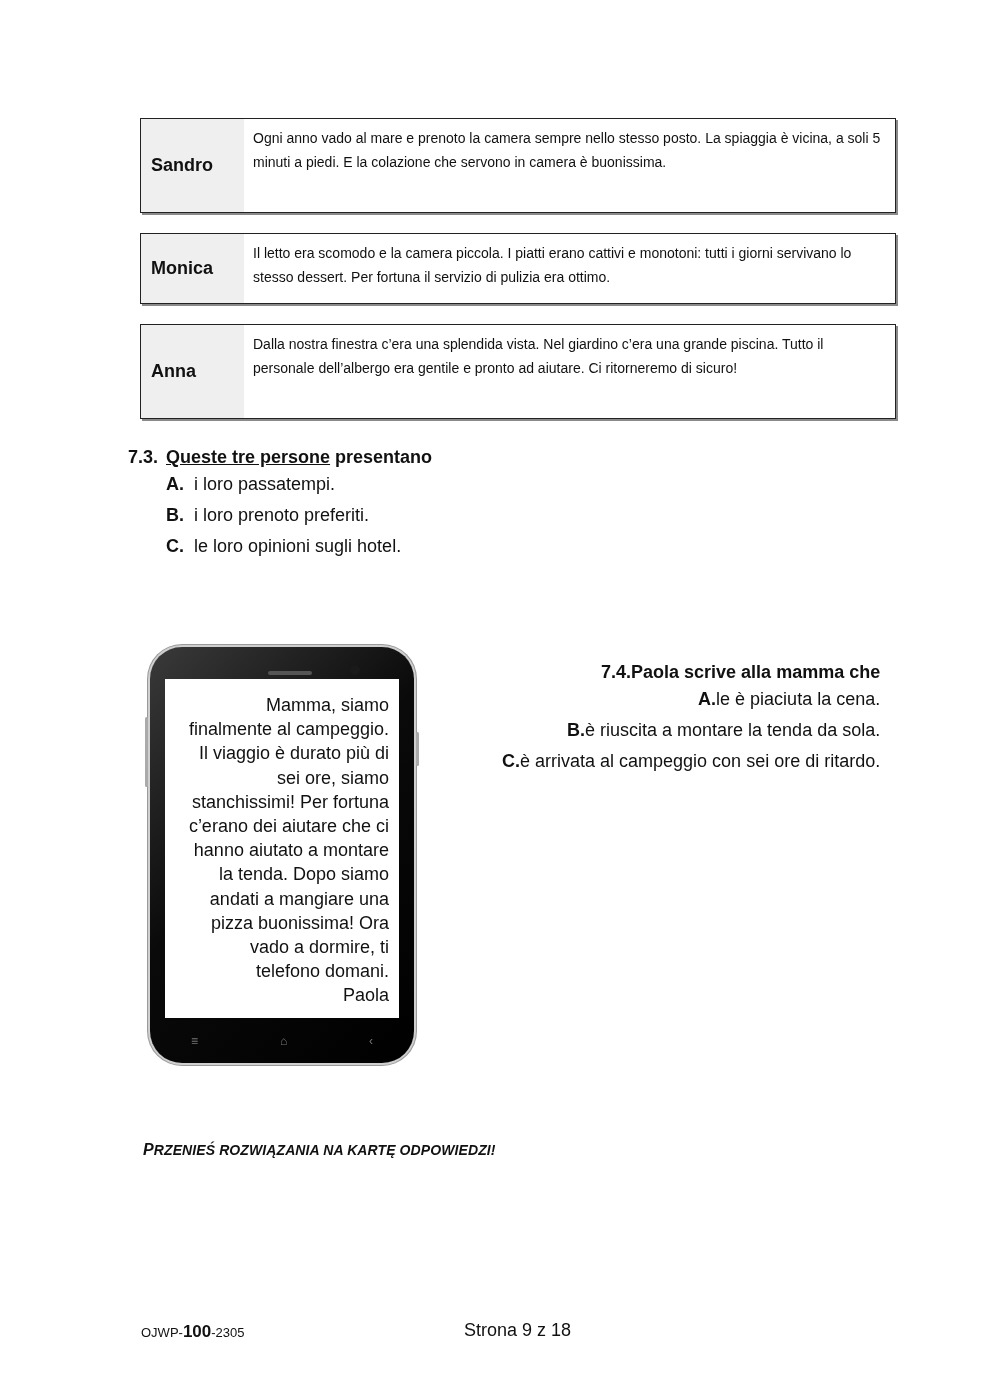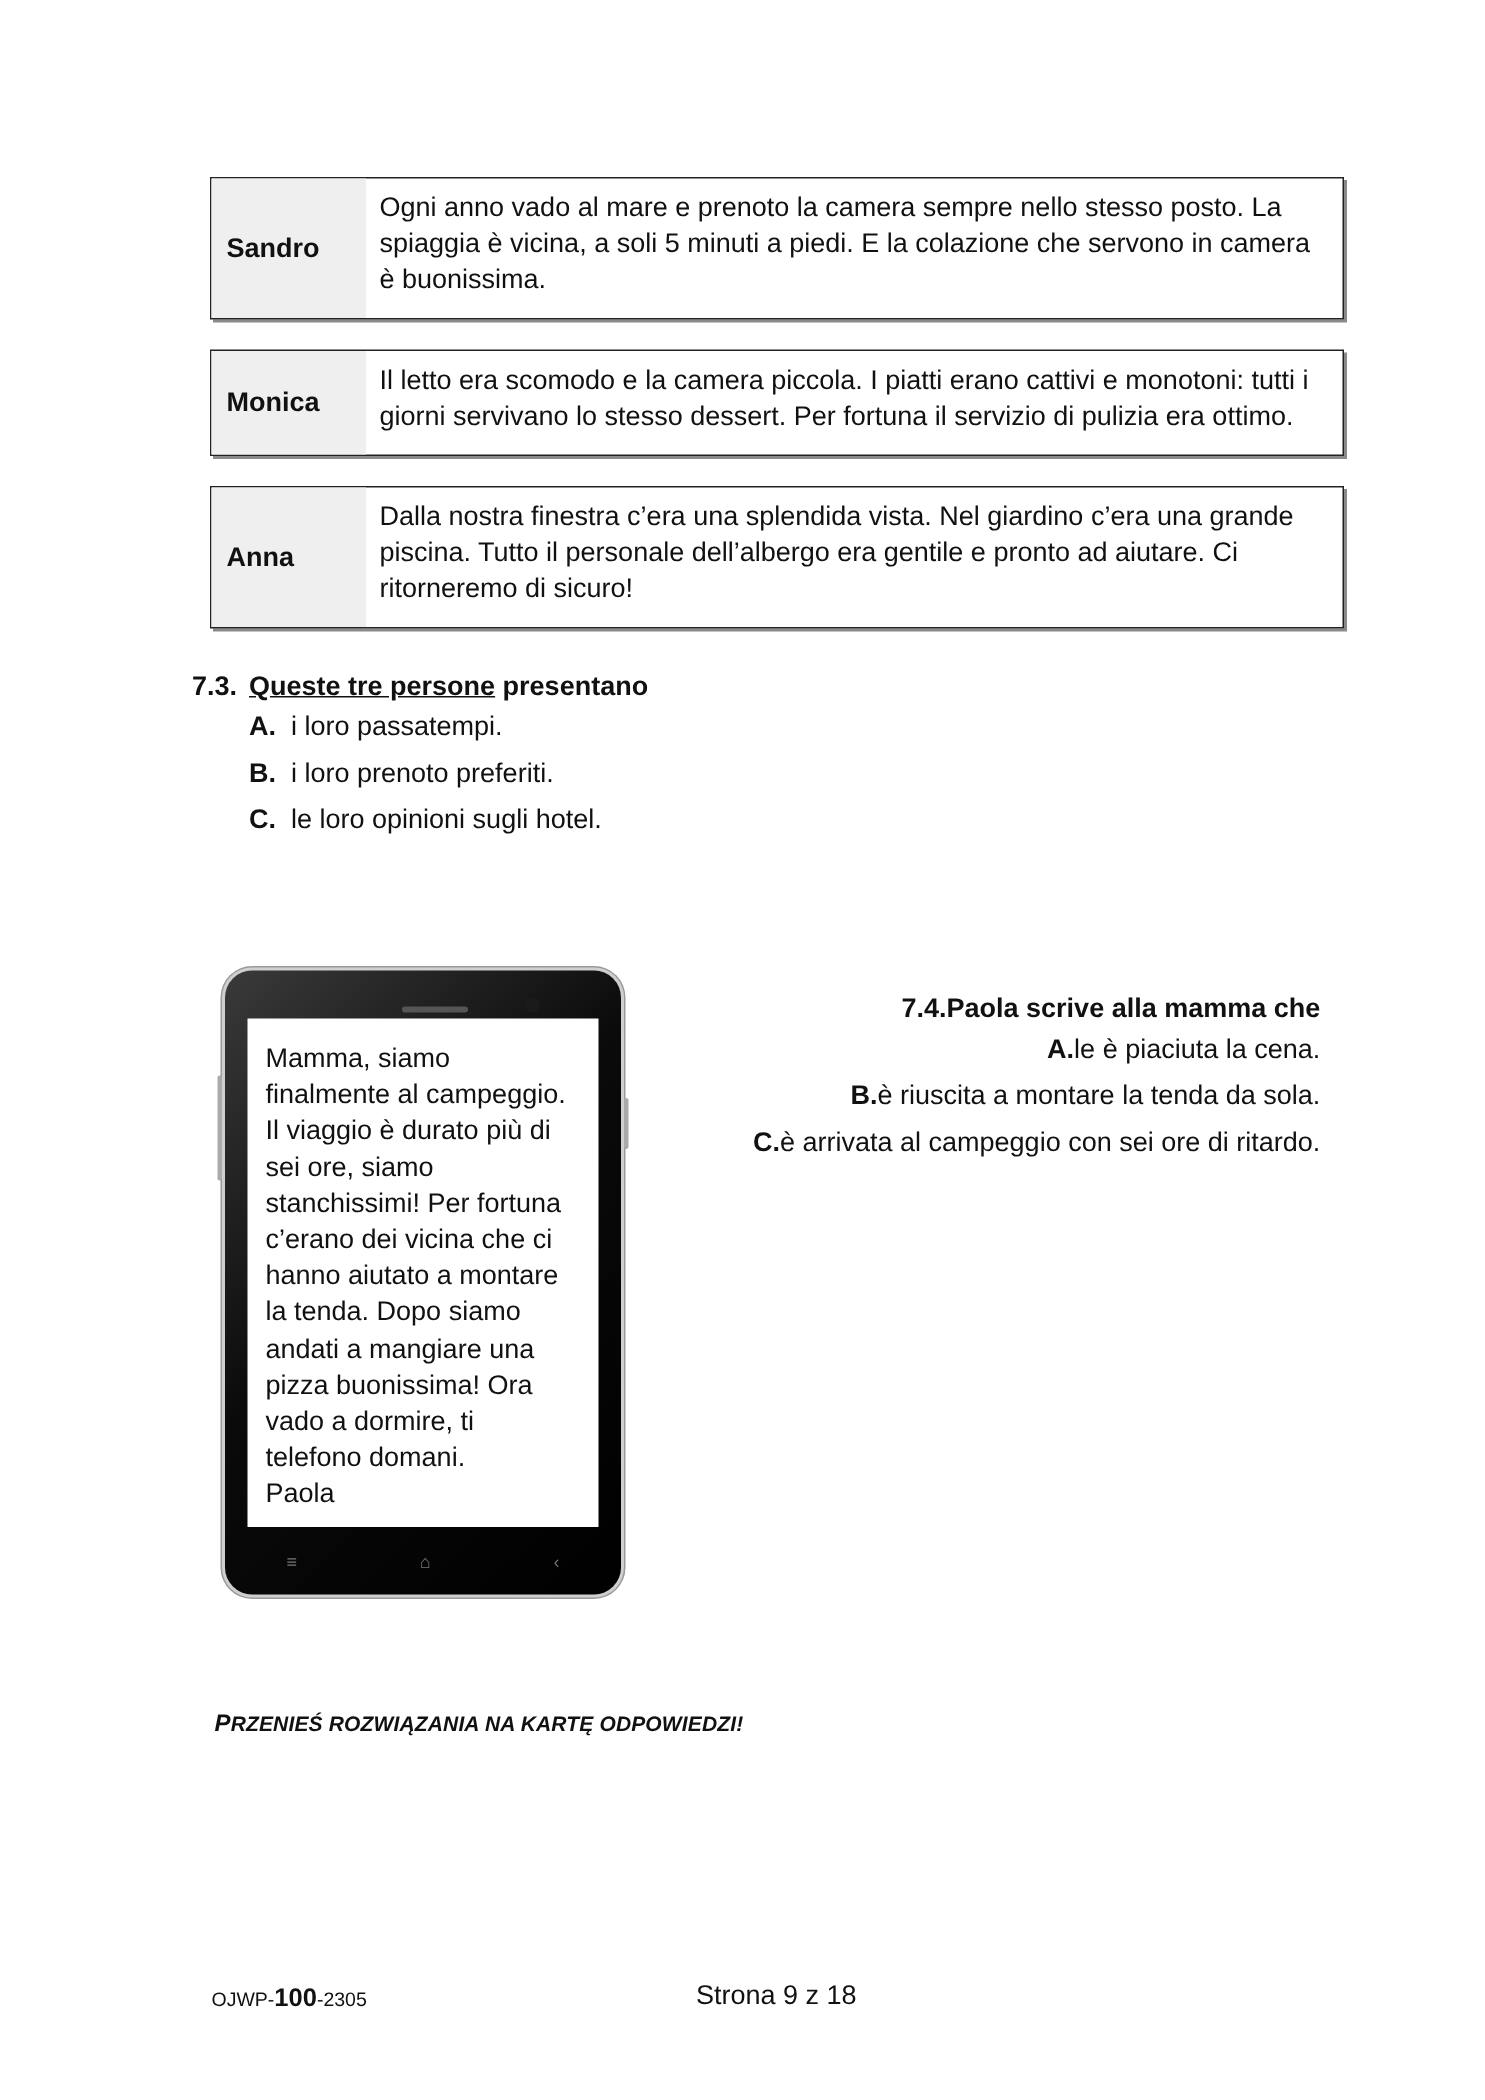--- a/index.html
+++ b/index.html
@@ -12,39 +12,40 @@
       border: 1px solid #222; background: #fff;
       box-shadow: 2px 2px 0 #8a8a8a;
       display: flex;
     }
     .opinion-box .name-cell {
       width: 103px; flex: none; background: #efefef;
       display: flex; align-items: center; padding-left: 10px; box-sizing: border-box;
       font-weight: bold; font-size: 18px;
     }
     .opinion-box .text-cell {
-      flex: 1; padding: 7px 8px 8px 9px; font-size: 18px; line-height: 24px;
+      flex: 1; padding: 7px 8px 8px 9px; font-size: 14px; line-height: 24px;
     }
     #box-sandro { top: 118px; height: 93px; }
     #box-monica { top: 233px; height: 69px; }
     #box-anna   { top: 324px; height: 93px; }
 
     .question { position: absolute; font-size: 18px; }
     .question .q-head { font-weight: bold; height: 24px; line-height: 24px; }
     .question .q-num { display: inline-block; width: 38px; }
     .question .q-underline { text-decoration: underline; }
     .question .opt { margin-left: 38px; height: 31px; line-height: 31px; }
     .question .opt-letter { font-weight: bold; display: inline-block; width: 28px; }
     #q73 { left: 128px; top: 445px; }
     #q74 { left: 454px; top: 660px; text-align: right; }
 
     .phone {
       position: absolute; left: 150px; top: 647px; width: 264px; height: 416px;
-      border-radius: 18px; background: linear-gradient(135deg,#3a3a3a 0%,#0a0a0a 45%,#000 100%);
+      border-radius: 32px; background: linear-gradient(135deg,#3a3a3a 0%,#0a0a0a 45%,#000 100%);
       box-shadow: 0 0 0 2px #cfcfcf, 0 0 0 3px #9a9a9a;
+      text-align: right;
     }
     .phone .speaker {
       position: absolute; left: 118px; top: 24px; width: 44px; height: 4px;
       border-radius: 3px; background: #555;
     }
     .phone .camera {
       position: absolute; left: 200px; top: 18px; width: 10px; height: 10px;
       border-radius: 50%; background: #1a1a1a;
     }
     .phone .side-btn-left {
@@ -107,21 +108,21 @@
   <div class="side-btn-left"></div>
   <div class="side-btn-right"></div>
   <div class="speaker"></div>
   <div class="camera"></div>
   <div class="screen">
     <div class="line">Mamma, siamo</div>
     <div class="line">finalmente al campeggio.</div>
     <div class="line">Il viaggio è durato più di</div>
     <div class="line">sei ore, siamo</div>
     <div class="line">stanchissimi! Per fortuna</div>
-    <div class="line">c’erano dei vicina che ci</div>
+    <div class="line">c’erano dei aiutare che ci</div>
     <div class="line">hanno aiutato a montare</div>
     <div class="line">la tenda. Dopo siamo</div>
     <div class="line">andati a mangiare una</div>
     <div class="line">pizza buonissima! Ora</div>
     <div class="line">vado a dormire, ti</div>
     <div class="line">telefono domani.</div>
     <div class="line">Paola</div>
   </div>
   <div class="navbar">
     <span>≡</span>

